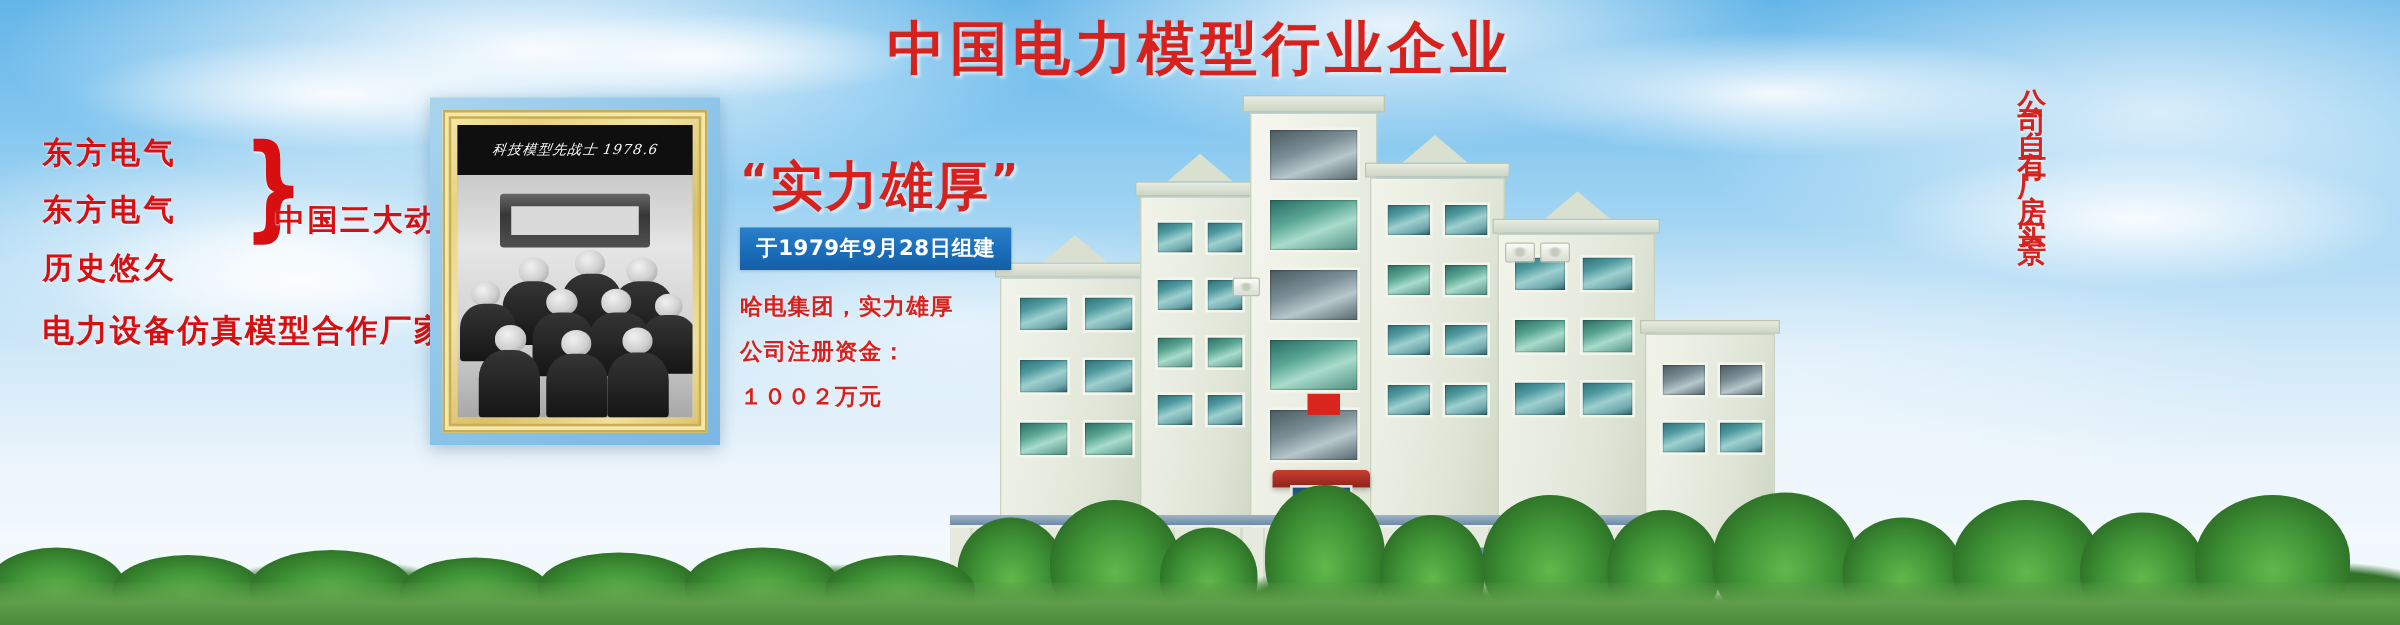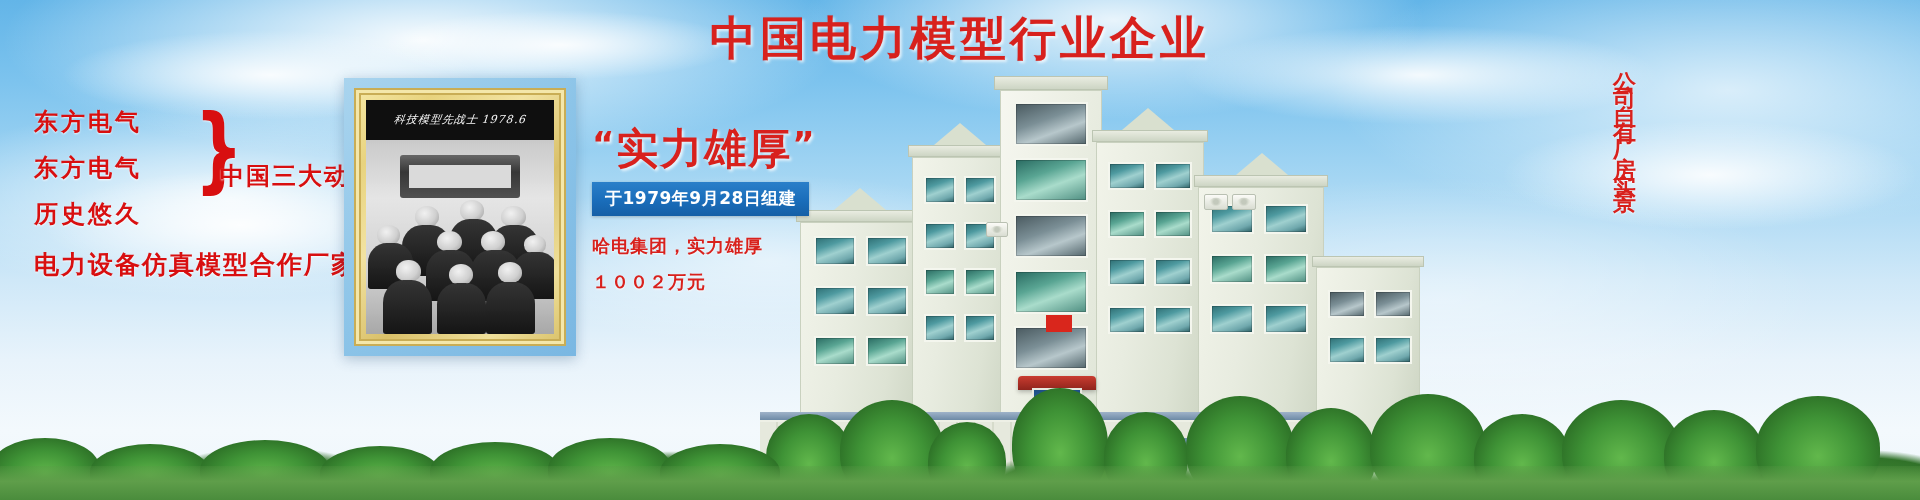--- a/index.html
+++ b/index.html
@@ -385,19 +385,20 @@
     </div>
   </div>
 
   <div class="center-block">
     <div class="hist">
       <span class="q">“</span><span>实力雄厚</span><span class="q">”</span>
     </div>
     <div class="blue-tag">于1979年9月28日组建</div>
     <div class="ctext">
       <div>哈电集团，实力雄厚</div>
+      <div>公司注册资金：</div>
       <div>１００２万元</div>
     </div>
   </div>
 
   <div class="vert">公司自有厂房实景</div>
 
 </div>
 
 </body></html>

